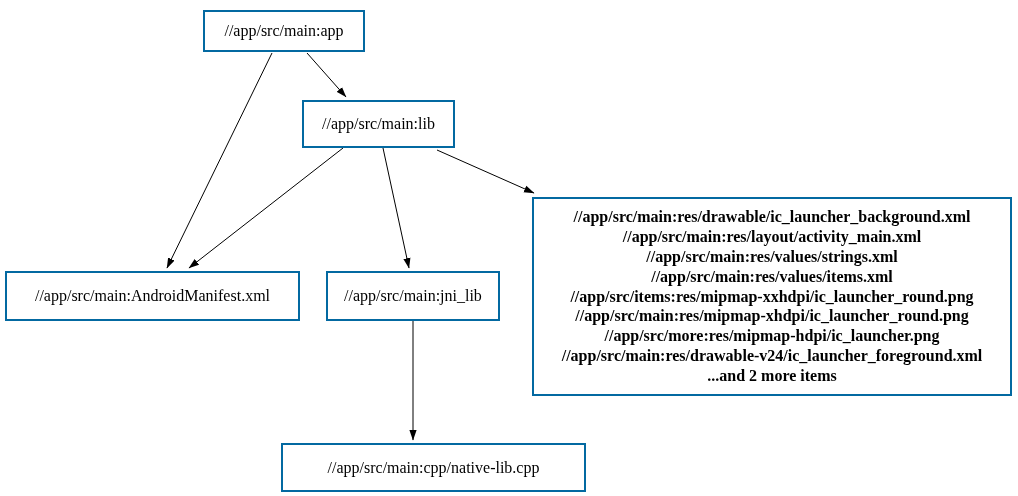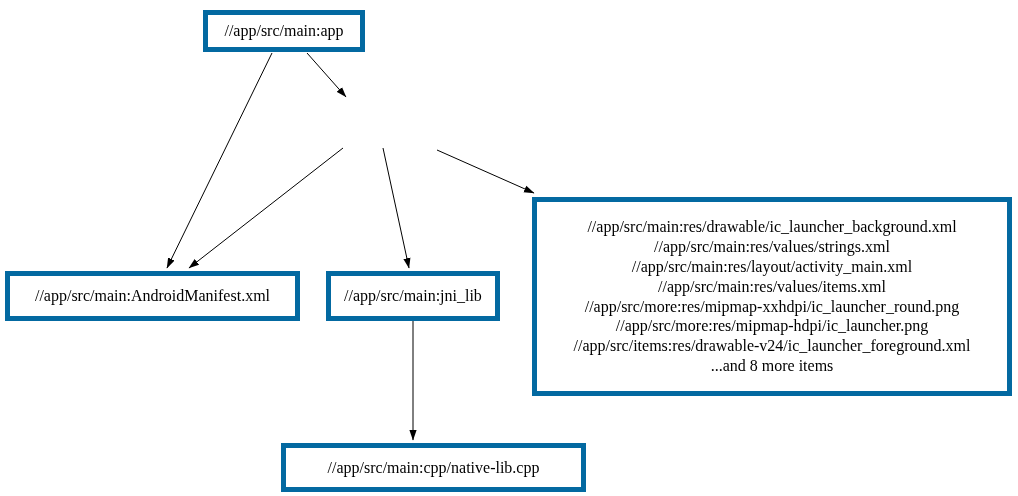--- a/index.html
+++ b/index.html
@@ -19,32 +19,33 @@
   #edge-layer {
     position: absolute;
     left: 0;
     top: 0;
     width: 1018px;
     height: 496px;
   }
   .node {
     position: absolute;
     box-sizing: border-box;
-    border: 5px solid #0369a1;
+    border: 2px solid #0369a1;
     background: #ffffff;
     display: flex;
     align-items: center;
     justify-content: center;
     text-align: center;
     font-size: 16px;
     line-height: 19.9px;
     white-space: nowrap;
   }
   .node .lines div {
     white-space: nowrap;
+    font-weight: bold;
   }
 </style>
 </head>
 <body>
 
 <div id="canvas">
 
   <svg id="edge-layer" viewBox="0 0 1018 496" xmlns="http://www.w3.org/2000/svg">
     <defs>
       <marker id="arrow" markerWidth="11" markerHeight="8" refX="10" refY="4" orient="auto" markerUnits="userSpaceOnUse">
@@ -56,39 +57,43 @@
     <line x1="343" y1="148" x2="189" y2="268" stroke="#000000" stroke-width="1" marker-end="url(#arrow)"></line>
     <line x1="383" y1="148" x2="409" y2="268" stroke="#000000" stroke-width="1" marker-end="url(#arrow)"></line>
     <line x1="437" y1="150" x2="534" y2="193" stroke="#000000" stroke-width="1" marker-end="url(#arrow)"></line>
     <line x1="413" y1="321" x2="413" y2="440" stroke="#000000" stroke-width="1" marker-end="url(#arrow)"></line>
   </svg>
 
   <div class="node" style="left:203px; top:10px; width:162px; height:42px;">
     <span>//app/src/main:app</span>
   </div>
 
+  <div class="node" style="left:302px; top:100px; width:153px; height:48px;">
+    <span>//app/src/main:lib</span>
+  </div>
 
   <div class="node" style="left:5px; top:271px; width:295px; height:50px;">
     <span>//app/src/main:AndroidManifest.xml</span>
   </div>
 
   <div class="node" style="left:326px; top:271px; width:174px; height:50px;">
     <span>//app/src/main:jni_lib</span>
   </div>
 
   <div class="node" style="left:532px; top:197px; width:480px; height:199px;">
     <div class="lines">
       <div>//app/src/main:res/drawable/ic_launcher_background.xml</div>
+      <div>//app/src/main:res/layout/activity_main.xml</div>
       <div>//app/src/main:res/values/strings.xml</div>
-      <div>//app/src/main:res/layout/activity_main.xml</div>
       <div>//app/src/main:res/values/items.xml</div>
-      <div>//app/src/more:res/mipmap-xxhdpi/ic_launcher_round.png</div>
+      <div>//app/src/items:res/mipmap-xxhdpi/ic_launcher_round.png</div>
+      <div>//app/src/main:res/mipmap-xhdpi/ic_launcher_round.png</div>
       <div>//app/src/more:res/mipmap-hdpi/ic_launcher.png</div>
-      <div>//app/src/items:res/drawable-v24/ic_launcher_foreground.xml</div>
-      <div>...and 8 more items</div>
+      <div>//app/src/main:res/drawable-v24/ic_launcher_foreground.xml</div>
+      <div>...and 2 more items</div>
     </div>
   </div>
 
   <div class="node" style="left:281px; top:443px; width:305px; height:49px;">
     <span>//app/src/main:cpp/native-lib.cpp</span>
   </div>
 
 </div>
 
 </body></html>

